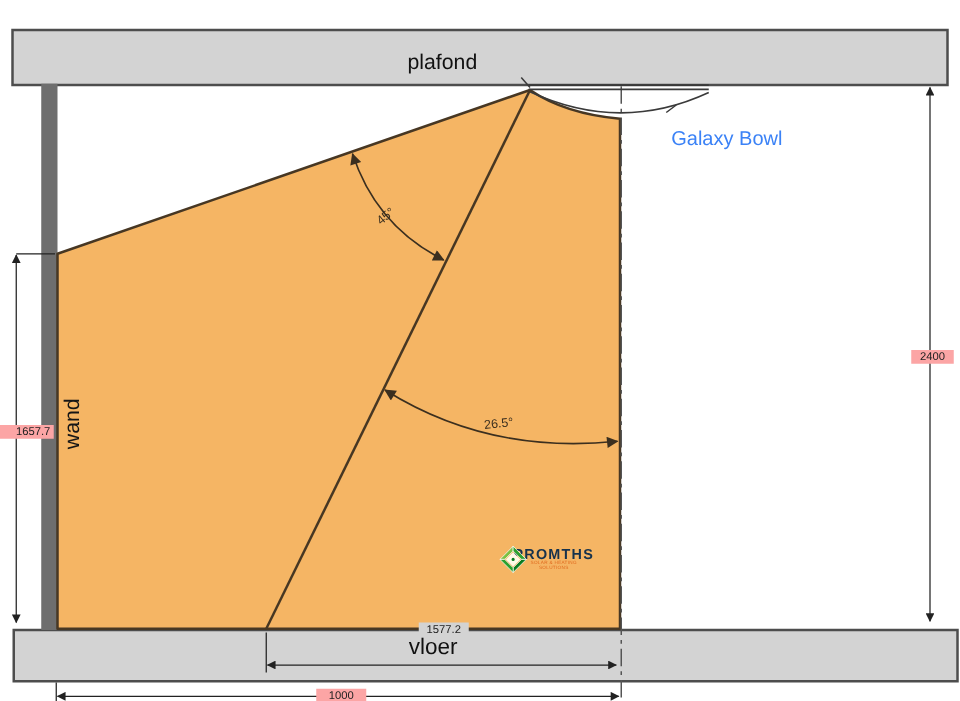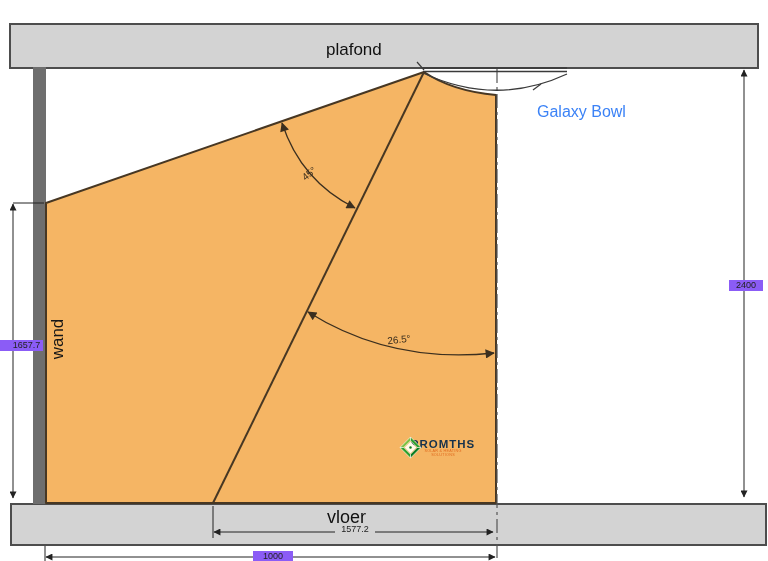--- a/index.html
+++ b/index.html
@@ -3,35 +3,35 @@
 <meta charset="utf-8">
 <style>
   html,body{margin:0;padding:0;background:#fff;}
   #canvas{
     position:relative;width:768px;height:561px;background:#ffffff;overflow:hidden;
     font-family:"Liberation Sans", sans-serif;color:#111;
   }
   .lbl{position:absolute;white-space:nowrap;}
   .room-label{font-size:17px;color:#111;}
   .dim-label{font-size:9px;color:#222;text-align:center;padding:0 2px;line-height:11px;}
-  .dim-on-white{background:#8b5cf6;}
+  .dim-on-white{background:#fca5a5;}
   .dim-on-floor{background:#d3d3d3;}
   .angle-label{font-size:10px;color:#3b2f1f;text-align:center;}
   #wand-label{
     left:33px;top:330px;width:48px;height:18px;text-align:center;
     transform:rotate(-90deg);font-size:17px;color:#161616;
   }
   #plafond-label{left:326px;top:19px;margin-top:21px;}
   #vloer-label{left:327px;top:507px;font-size:18px;}
   #galaxy-label{left:537px;top:103px;font-size:16px;color:#3b82f6;}
   #angle45-label{left:294px;top:168px;width:30px;transform:rotate(-40deg);}
   #angle26-label{left:379px;top:334px;width:40px;transform:rotate(-6deg);}
   #dim-left-label{left:0px;top:340px;width:29px;padding-left:12px;}
   #dim-right-label{left:729px;top:280px;width:30px;}
-  #dim-beam-label{left:335px;top:524px;width:36px;}
+  #dim-beam-label{left:335px;top:498px;width:36px;}
   #dim-total-label{left:253px;top:551px;width:36px;}
   #logo{position:absolute;left:399px;top:436px;width:88px;text-align:center;}
   #logo-diamond{display:block;margin:0 auto;}
   #logo-name{font-size:11.5px;font-weight:bold;letter-spacing:1px;color:#16324c;margin-top:2px;}
   #logo-tagline{font-size:6px;color:#e06a1e;transform:scale(0.62);transform-origin:center top;letter-spacing:0.4px;margin-top:-1px;}
   svg{position:absolute;left:0;top:0;}
 </style>
 </head>
 <body>
 

